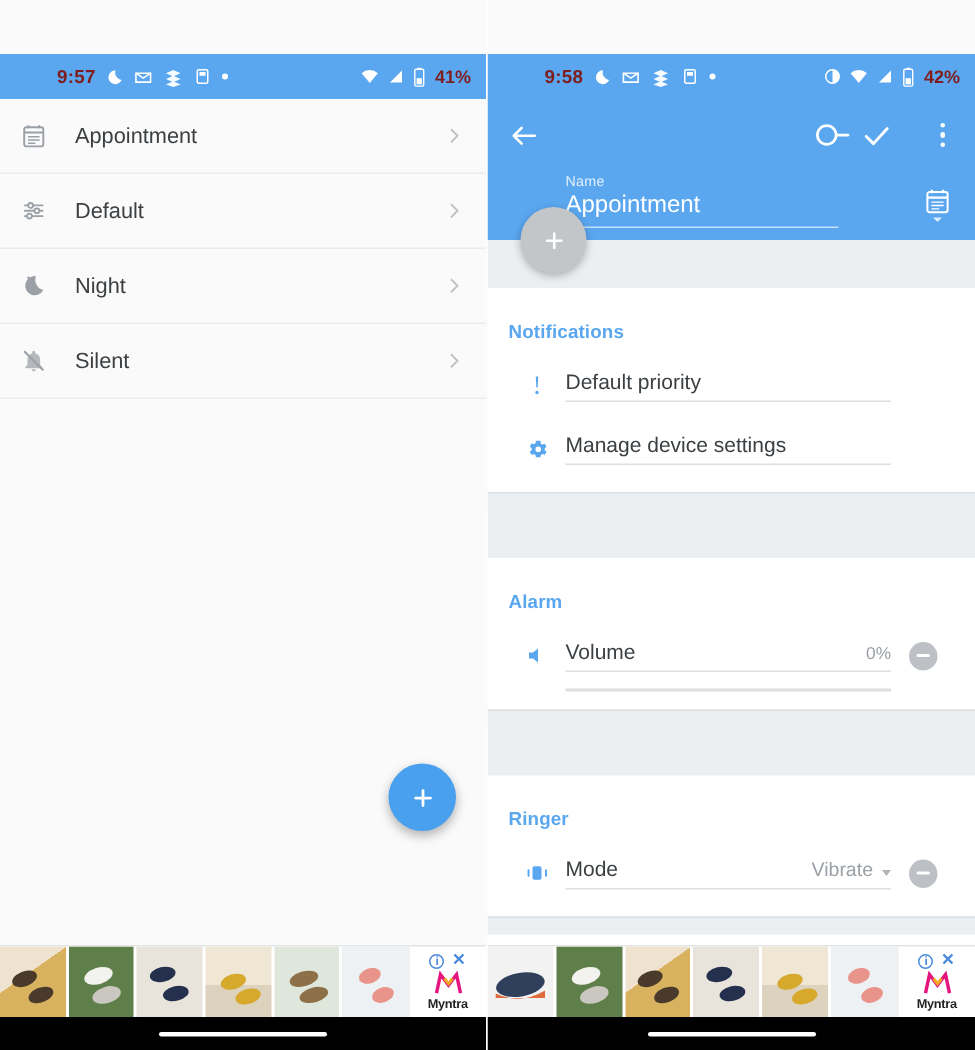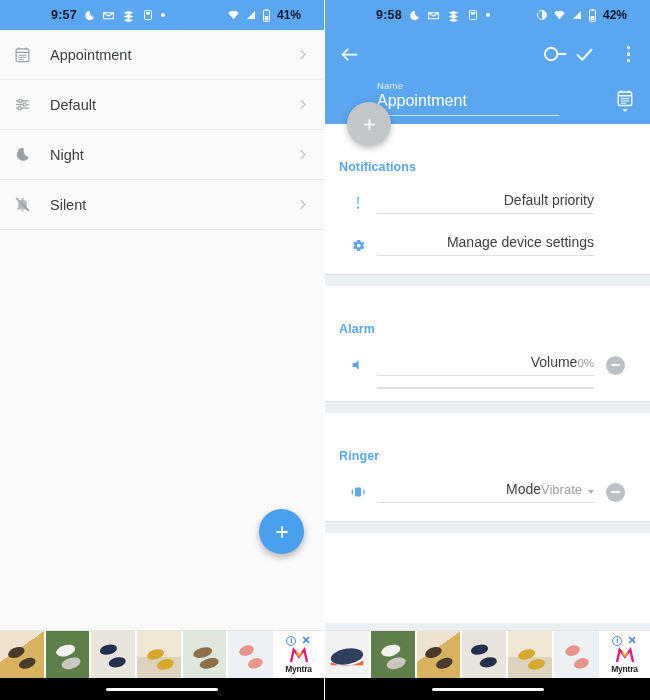--- a/index.html
+++ b/index.html
@@ -16,22 +16,23 @@
     background: #fafafa;
     overflow: hidden;
     display: flex; flex-direction: column;
   }
   .phone.left { border-right: 1px solid #ffffff; }
 
   
   .statusbar {
     height: 30px; background: #5aa7f0;
     display: flex; align-items: center;
-    padding: 0 23px; color: #0f172a;
+    padding: 0 10px; color: #7f1d1d;
     flex: 0 0 auto;
+    margin-top: 36px;
   }
   .sb-left { display: flex; align-items: center; gap: 7px; flex: 1; padding-left: 28px; }
   .sb-right { display: flex; align-items: center; gap: 5px; }
   .sb-time { font-size: 12.5px; font-weight: 600; letter-spacing: .2px; }
   .sb-pct { font-size: 12px; font-weight: 700; margin-left: 1px; }
   .sb-ico { display: inline-flex; align-items: center; }
   .sb-dot { width: 4px; height: 4px; background: #fff; border-radius: 50%; }
 
   
   .appbar {
@@ -98,29 +99,29 @@
   .gray-fab {
     position: absolute; left: 22px; bottom: -22px;
     width: 44px; height: 44px; border-radius: 50%;
     background: #c3c6c8; color: #fff;
     display: flex; align-items: center; justify-content: center;
     box-shadow: 0 2px 6px rgba(0,0,0,.28); z-index: 5; cursor: pointer;
   }
 
   
   .content { flex: 1; background: #eceff1; overflow: hidden; }
-  .card { background: #fff; padding: 20px 0 12px 0; }
+  .card { background: #fff; padding: 6px 0 12px 0; margin-top: 32px; }
   .sect-title {
     color: #5aa7f0; font-size: 12.5px; font-weight: 700;
     padding: 16px 0 4px 14px; letter-spacing: .1px;
   }
   .gap { height: 12px; background: #eceff1; border-top: 1px solid #dcdfe1; border-bottom: 1px solid #eceff1; }
   .row {
     display: flex; align-items: center;
-    padding: 8px 14px 0 14px; min-height: 42px; text-align: right;
+    padding: 8px 14px 0 14px; min-height: 42px;
   }
   .row-icon { width: 38px; display: flex; align-items: center; justify-content: center; color: #5aa7f0; }
   .row-main { flex: 1; padding-bottom: 5px; border-bottom: 1px solid #dcdfe1; display: flex; align-items: baseline; }
   .row-label { flex: 1; font-size: 14px; color: #3c4043; cursor: pointer; }
   .row-value { font-size: 11.5px; color: #9aa0a6; }
   .row-value.big { font-size: 13px; }
   .dd-caret { border-left: 3.5px solid transparent; border-right: 3.5px solid transparent; border-top: 4px solid #b0b4b8; margin-left: 6px; display: inline-block; }
   .row-trail { width: 42px; display: flex; align-items: center; justify-content: center; }
   .minus-btn {
     width: 19px; height: 19px; border-radius: 50%; background: #bdc1c6;

